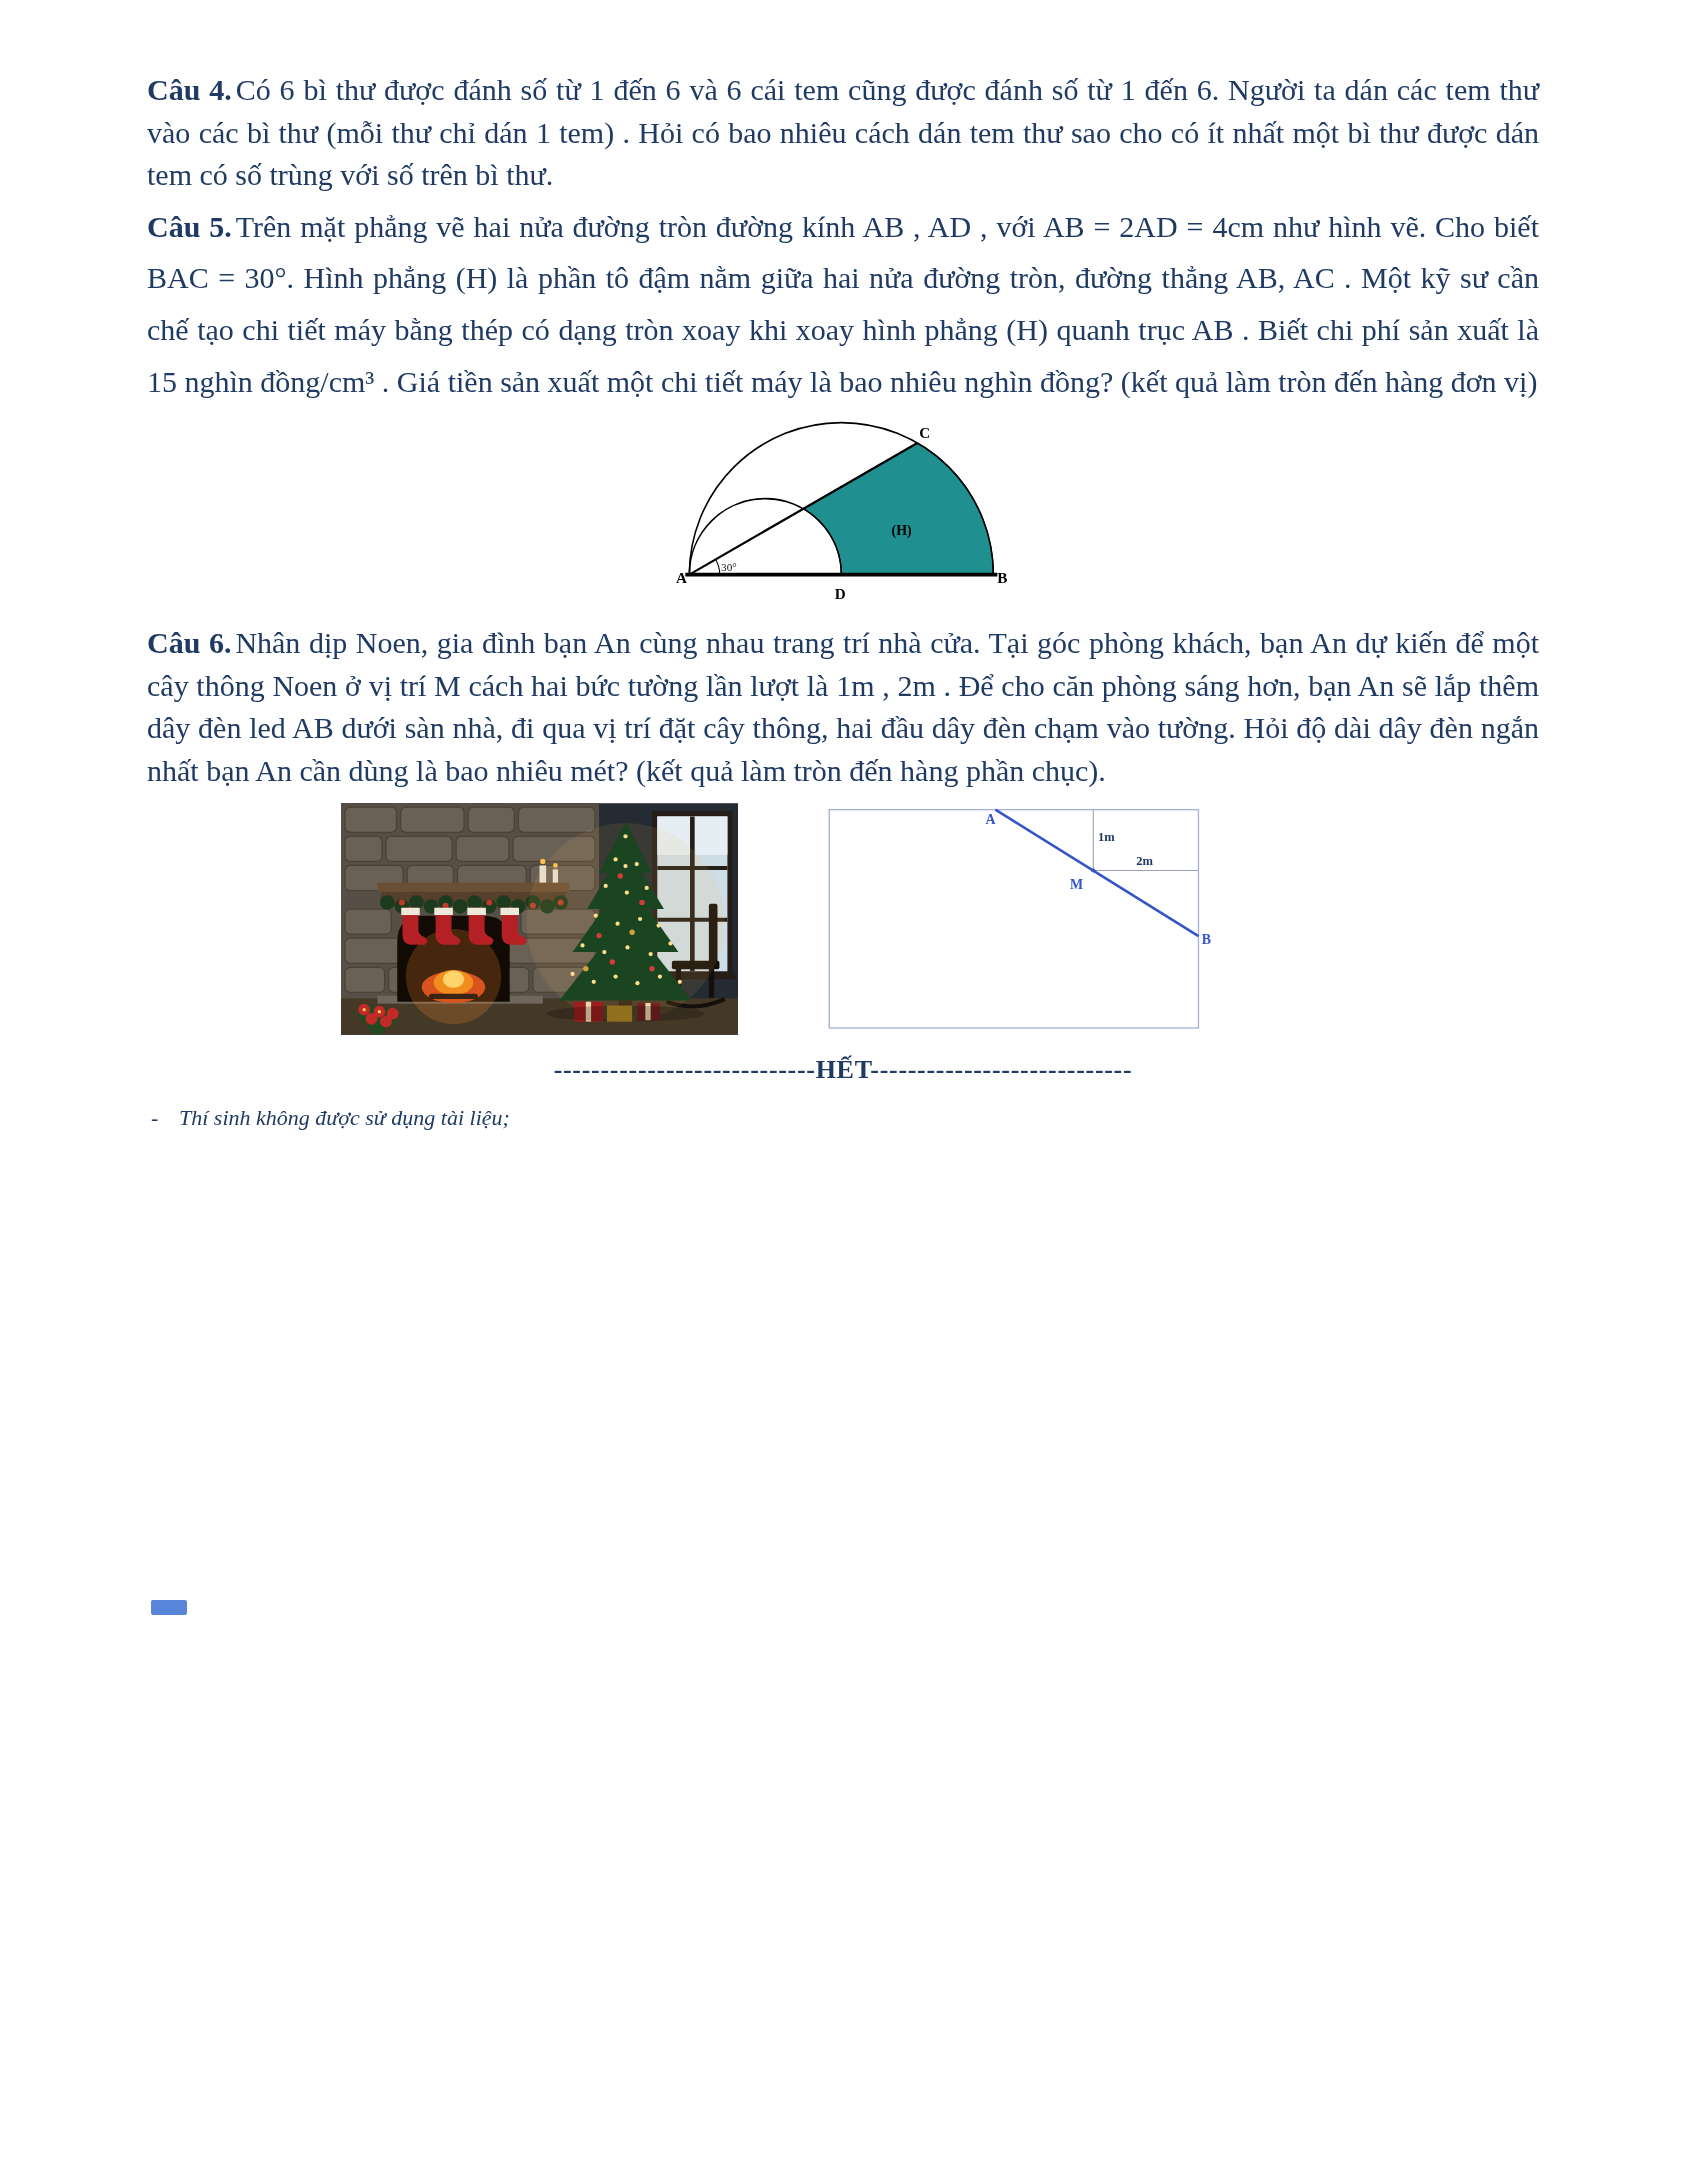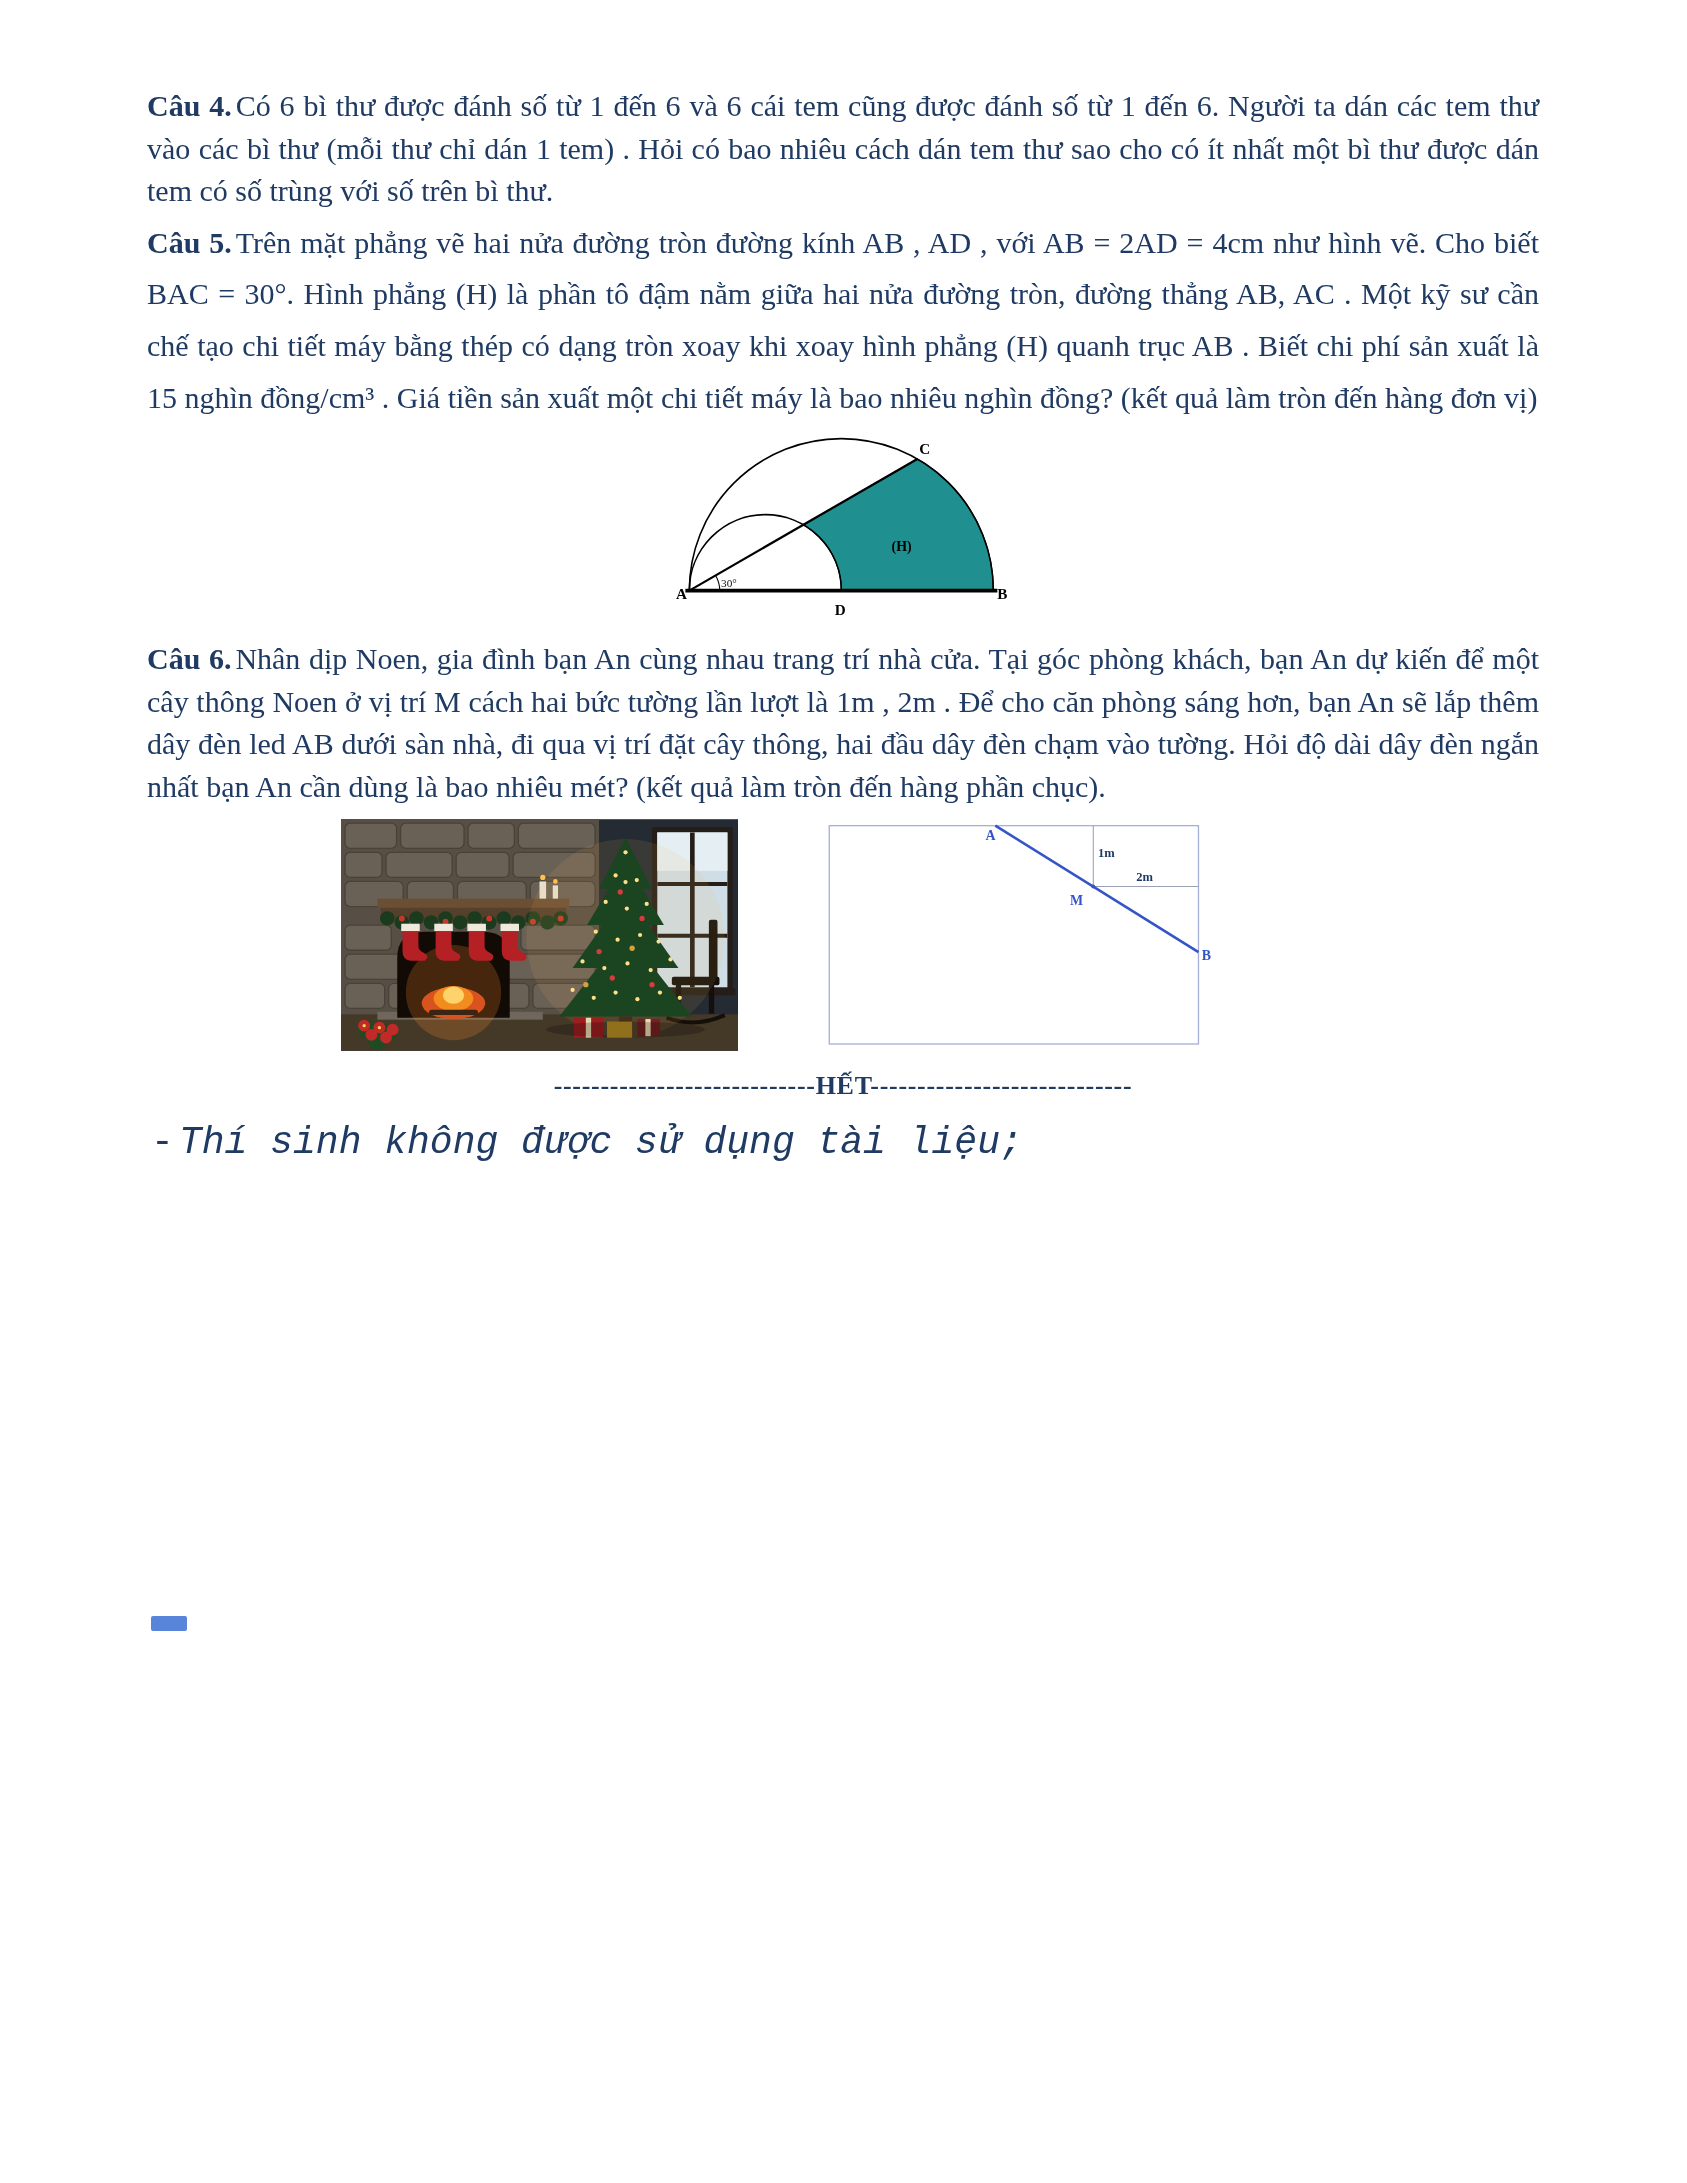--- a/index.html
+++ b/index.html
@@ -1,29 +1,29 @@
 <!DOCTYPE html>
 <html style="font-size:10.6px"><head>
 <meta charset="utf-8">
 <style>
   html,body{margin:0;padding:0;}
   body{width:1687px;height:2183px;background:#ffffff;overflow:hidden;}
   .page{position:relative;width:1687px;height:2183px;background:#ffffff;
         font-family:"Liberation Serif","DejaVu Serif",serif;color:#1F3A63;}
-  .content{padding:69px 148px 0 147px;margin-top:16px;}
+  .content{padding:69px 148px 0 147px;}
   p.q{font-size:30px;line-height:1.42;text-align:justify;margin:0 0 4px 0;}
   p.q5{line-height:1.72;}
   .m{}
   .i{font-style:italic;}
   .qlabel{font-weight:bold;margin-right:4px;}
   .fig1-wrap{text-align:center;margin:9.3px 0 10.6px 0;}
   .media-row{display:flex;align-items:flex-start;margin:10.6px 0 0 194px;gap:82px;}
   .het{font-weight:bold;font-size:26px;text-align:center;margin-top:20px;letter-spacing:0.7px;}
   .notes{margin-top:20px;}
-  .note{font-size:38px;margin:0 0 22.5px 4px;font-family:Liberation Mono, monospace;}
+  .note{font-size:22px;margin:0 0 22.5px 4px;}
   .note-dash{display:inline-block;width:28px;}
   svg text{font-family:"Liberation Serif","DejaVu Serif",serif;}
   .artifact{position:absolute;left:151px;top:1600px;width:36px;height:14.6px;
             background:#3b6fd4;opacity:.85;border-radius:2px;}
 </style>
 </head>
 <body>
 
 <div class="page">
   <div class="content">

